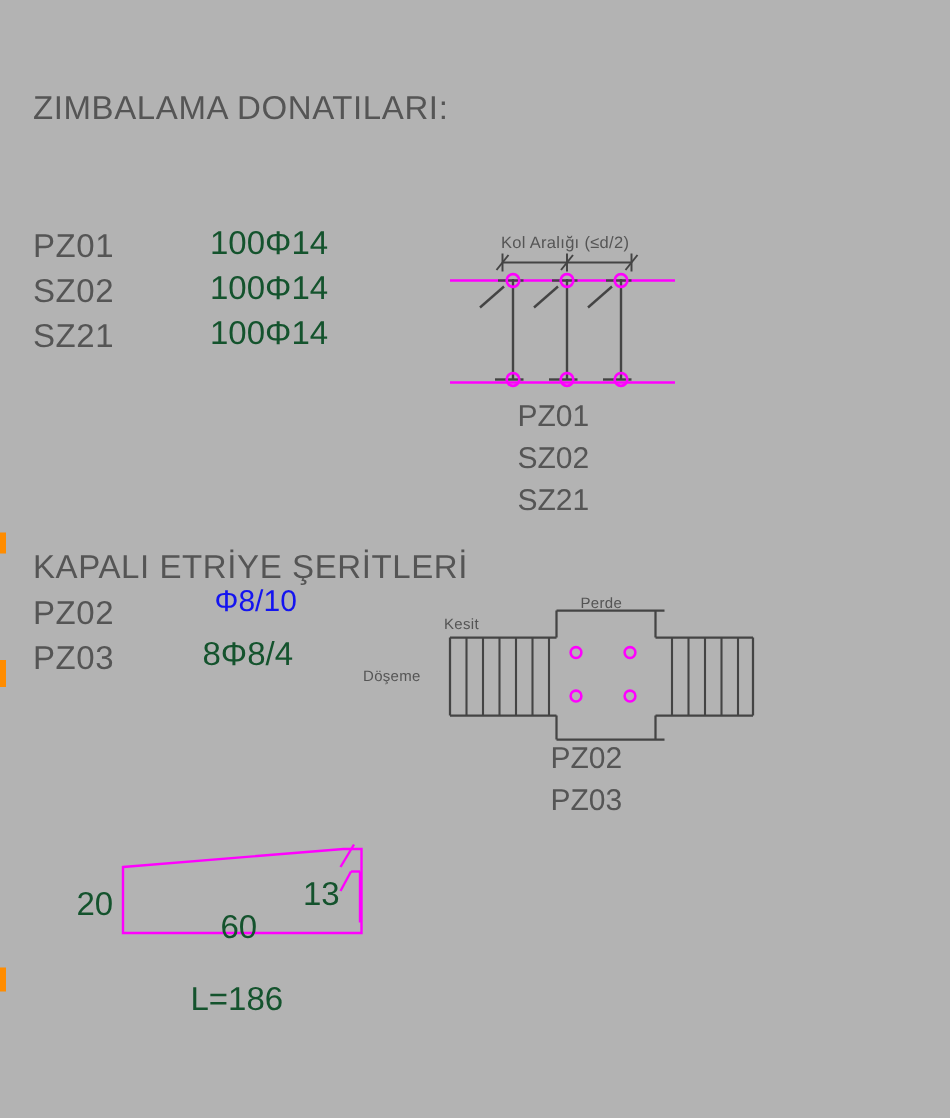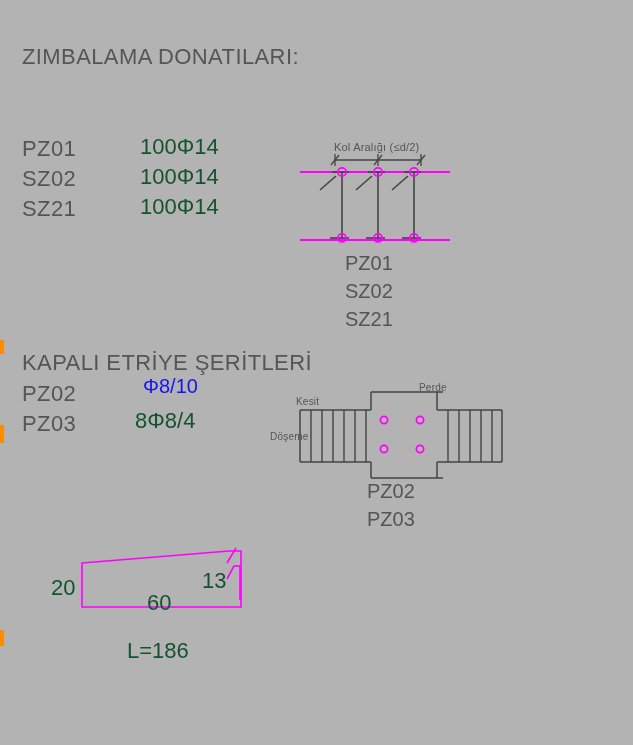--- a/index.html
+++ b/index.html
@@ -9,21 +9,21 @@
   body {
     width: 633px;
     height: 745px;
     background: #b3b3b3;
     font-family: "Liberation Sans", sans-serif;
     overflow: hidden;
     position: relative;
   }
   .canvas {
     position: absolute;
-    left: 0; top: 0;
+    left: 0; top: 15px;
     width: 633px;
     height: 542px;
   }
   .txt {
     position: absolute;
     white-space: pre;
     line-height: 1;
   }
   
   .lbl {
@@ -187,23 +187,23 @@
       <line x1="371" y1="478" x2="443" y2="478"></line>
       <line x1="437" y1="478" x2="437" y2="462"></line>
     </g>
 
     <circle cx="384" cy="420" r="3.6" fill="none" stroke="#ff00ff" stroke-width="1.7"></circle>
     <circle cx="420" cy="420" r="3.6" fill="none" stroke="#ff00ff" stroke-width="1.7"></circle>
     <circle cx="384" cy="449" r="3.6" fill="none" stroke="#ff00ff" stroke-width="1.7"></circle>
     <circle cx="420" cy="449" r="3.6" fill="none" stroke="#ff00ff" stroke-width="1.7"></circle>
   </svg>
 
-  <div class="txt tiny2" style="left:242px; top:432px;margin-left:28px;">Döşeme</div>
+  <div class="txt tiny2" style="left:242px; top:432px;">Döşeme</div>
   <div class="txt tiny2" style="left:296px; top:397px;">Kesit</div>
-  <div class="txt tiny2" style="left:387px; top:383px;margin-left:32px;">Perde</div>
+  <div class="txt tiny2" style="left:387px; top:383px;">Perde</div>
 
   <div class="txt lbl-sm" style="left:367px; top:481px;">PZ02</div>
   <div class="txt lbl-sm" style="left:367px; top:509px;">PZ03</div>
 
   <svg width="633" height="745">
     <g stroke="#ff00ff" stroke-width="1.6" fill="none">
 
       <path d="M 82 563 L 229 551 L 241 551 L 241 607 L 82 607 Z"></path>
 
       <path d="M 236 548 L 227 563"></path>

